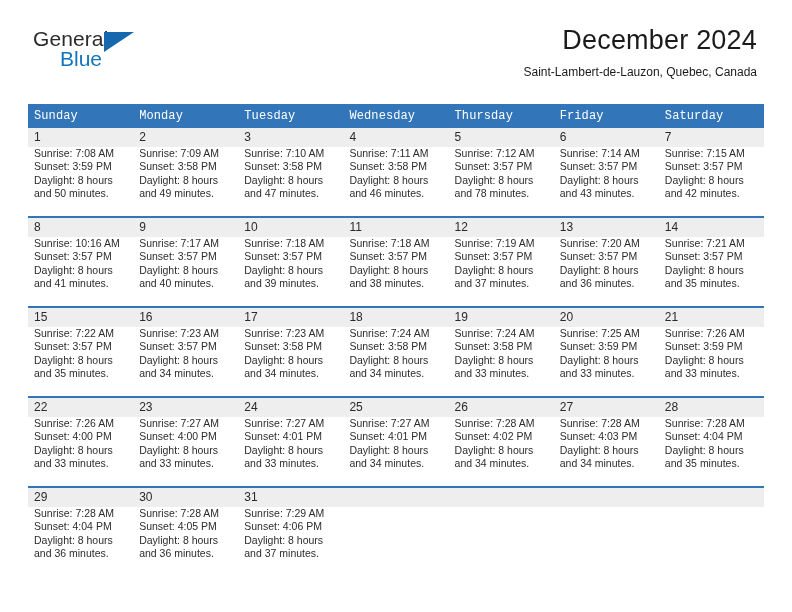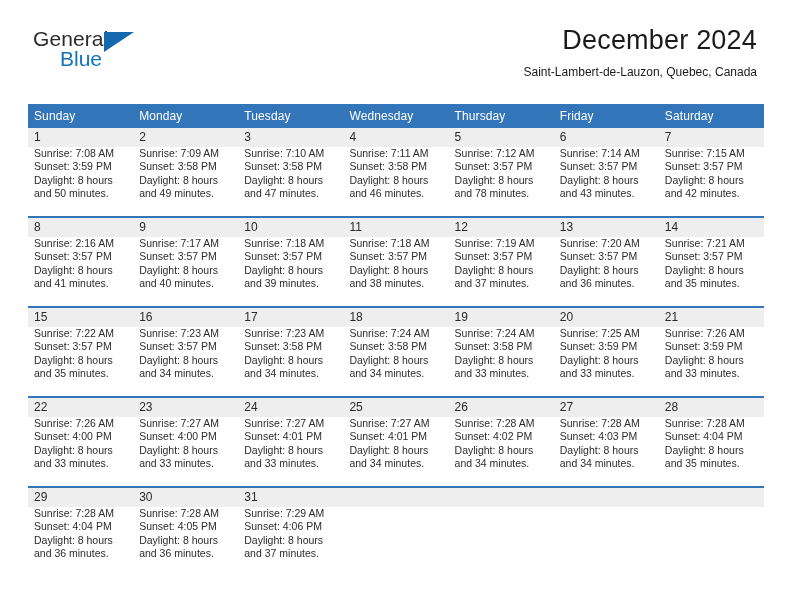--- a/index.html
+++ b/index.html
@@ -104,20 +104,21 @@
   table.cal th {
     background: #3275b9;
     color: #ffffff;
     font-size: 12px;
     font-weight: normal;
     text-align: left;
     padding: 5px 0 5px 6px;
     height: 20px;
     box-sizing: border-box;
     letter-spacing: 0.1px;
+    font-family: Liberation Mono, monospace;
   }
 
   .weekrow > td {
     padding: 0;
     vertical-align: top;
     border-top: 2px solid #3275b9;
   }
   .weekrow.first > td {
     border-top: none;
   }
@@ -260,21 +261,21 @@
                   <div>and 42 minutes.</div>
                 </div>
               </div>
             </td>
           </tr>
           <tr class="weekrow">
             <td>
               <div class="cell">
                 <div class="daynum">8</div>
                 <div class="details">
-                  <div>Sunrise: 2:16 AM</div>
+                  <div>Sunrise: 10:16 AM</div>
                   <div>Sunset: 3:57 PM</div>
                   <div>Daylight: 8 hours</div>
                   <div>and 41 minutes.</div>
                 </div>
               </div>
             </td>
             <td>
               <div class="cell">
                 <div class="daynum">9</div>
                 <div class="details">

